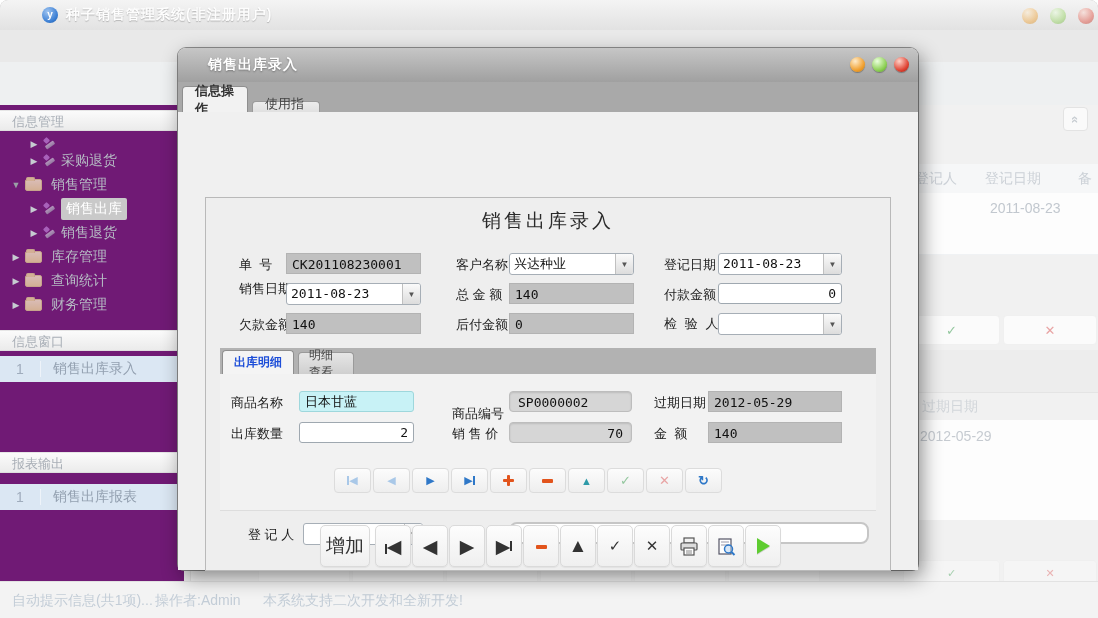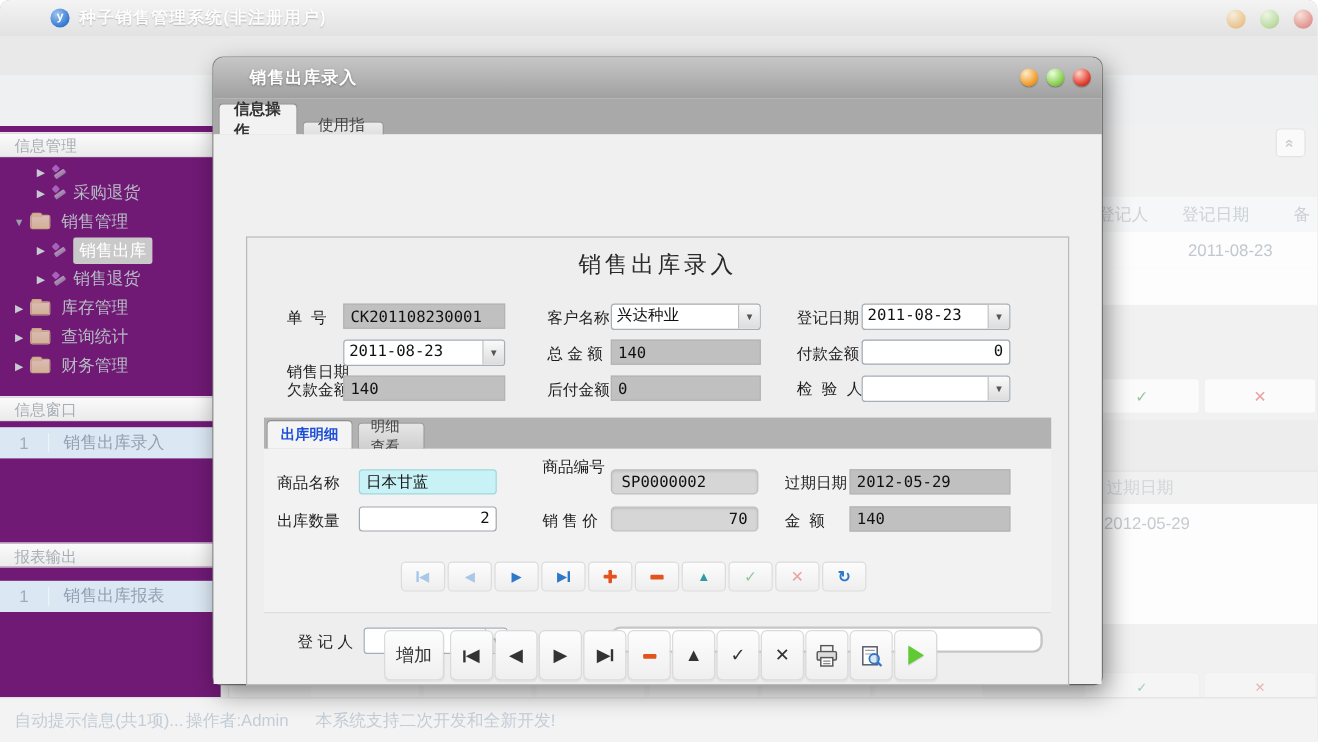--- a/index.html
+++ b/index.html
@@ -148,21 +148,21 @@
   .c-pale-green{color:#93c79e;} .c-pale-red{color:#e8a4a4;}
   .icon-plus{position:relative;width:13px;height:13px;}
   .icon-plus::before{content:"";position:absolute;left:5px;top:1px;width:3px;height:11px;background:#e2541c;border-radius:1px;}
   .icon-plus::after{content:"";position:absolute;left:1px;top:5px;width:11px;height:3px;background:#e2541c;border-radius:1px;}
   .icon-minus{position:relative;width:13px;height:13px;}
   .icon-minus::before{content:"";position:absolute;left:1px;top:5px;width:11px;height:4px;background:#e2541c;border-radius:1px;}
   .remark-input{height:22px;background:#fff;border:2px solid #c6c6c6;border-radius:8px;
     box-sizing:border-box;outline:none;font-family:"DejaVu Sans Mono",monospace;font-size:13px;padding:0 8px;}
   .dlg-toolbar-btn{height:40px;background:linear-gradient(#fdfdfd,#efefef);
     border:1px solid #dadada;border-radius:5px;display:flex;align-items:center;
-    justify-content:center;font-size:15px;color:#333;box-shadow:0 1px 1px rgba(0,0,0,.05);}
+    justify-content:center;font-size:19px;color:#333;box-shadow:0 1px 1px rgba(0,0,0,.05);}
   .play-tri{width:0;height:0;border-left:13px solid #5ecc30;border-top:8px solid transparent;
     border-bottom:8px solid transparent;filter:drop-shadow(0 1px 0 rgba(0,0,0,.15));}
 </style>
 </head>
 <body>
 
 <div class="stage">
 
   <div class="abs titlebar">
     <div class="abs app-icon">y</div>
@@ -379,21 +379,21 @@
           <span class="val">兴达种业</span>
           <span class="dd">▼</span>
         </div>
 
         <span class="abs flabel" style="left:458px;top:55px;">登记日期</span>
         <div class="abs combo" style="left:512px;top:55px;width:124px;">
           <span class="val">2011-08-23</span>
           <span class="dd">▼</span>
         </div>
 
-        <span class="abs flabel" style="left:33px;top:100px;">销售日期</span>
+        <span class="abs flabel" style="left:33px;top:79px;">销售日期</span>
         <div class="abs combo" style="left:80px;top:85px;width:135px;">
           <span class="val">2011-08-23</span>
           <span class="dd">▼</span>
         </div>
 
         <span class="abs flabel" style="left:250px;top:85px;">总 金 额</span>
         <div class="abs field-gray" style="left:303px;top:85px;width:125px;">140</div>
 
         <span class="abs flabel" style="left:458px;top:85px;">付款金额</span>
         <input class="abs input-white" style="left: 512px; top: 85px; width: 124px; text-align: right;" value="0">
@@ -417,21 +417,21 @@
           <div class="abs detail-tab idle" style="left:78px;width:56px;">
             <span>明细查看</span>
           </div>
         </div>
 
         <div class="abs detail-area">
 
           <span class="abs flabel" style="left:11px;top:17px;">商品名称</span>
           <input class="abs input-white input-cyan" style="left: 79px; top: 17px; width: 115px;" value="日本甘蓝">
 
-          <span class="abs flabel" style="left:232px;top:3px;">商品编号</span>
+          <span class="abs flabel" style="left:232px;top:28px;">商品编号</span>
           <div class="abs field-round" style="left:289px;top:17px;width:123px;">SP0000002</div>
 
           <span class="abs flabel" style="left:434px;top:17px;">过期日期</span>
           <div class="abs field-gray" style="left:488px;top:17px;width:134px;">2012-05-29</div>
 
           <span class="abs flabel" style="left:11px;top:48px;">出库数量</span>
           <input class="abs input-white" style="left: 79px; top: 48px; width: 115px; text-align: right;" value="2">
 
           <span class="abs flabel" style="left:232px;top:48px;">销 售 价</span>
           <div class="abs field-round" style="left:289px;top:48px;width:123px;text-align:right;">70</div>

